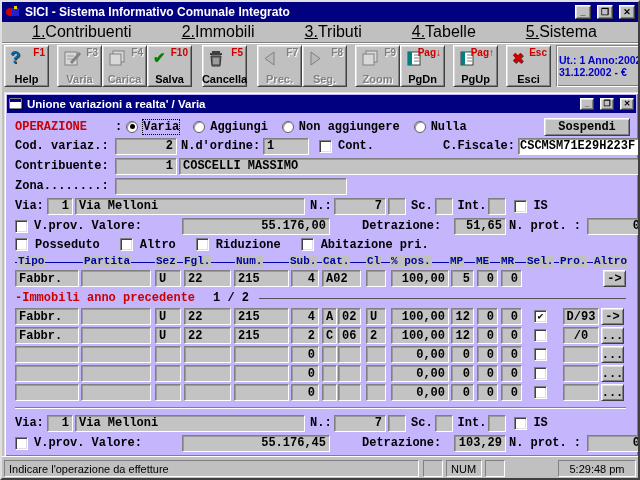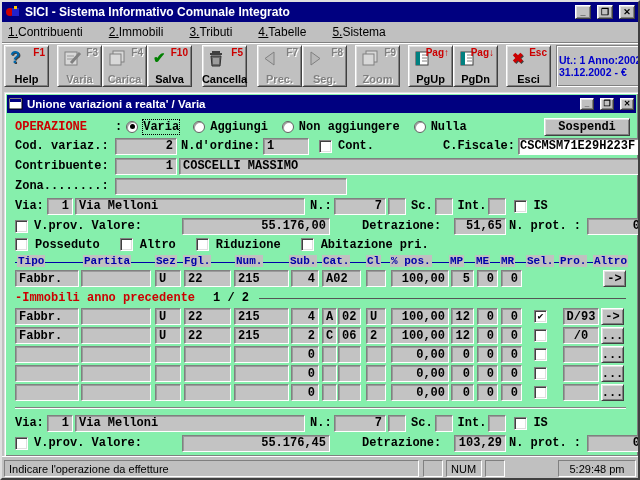--- a/index.html
+++ b/index.html
@@ -33,21 +33,21 @@
   .titlebar .t-text { font-weight:bold; font-size:12px; flex:1; white-space:nowrap; }
   .win-btn {
     width:16px; height:14px; display:flex; align-items:center; justify-content:center;
     font-size:9px; font-weight:bold; color:#000; line-height:1;
     font-family:"Liberation Sans",sans-serif;
   }
   .win-btn + .win-btn { margin-left:2px; }
 
   
   .menubar { height:20px; display:flex; align-items:center; padding:0 6px; gap:26px; }
-  .menu-item { font-size:12px; color:#000; display:inline-block; }
+  .menu-item { font-size:16px; color:#000; display:inline-block;margin-left:24px; }
   .menu-item::first-letter { text-decoration:underline; }
 
   
   .toolbar { height:46px; display:flex; align-items:flex-start; padding:1px 2px; }
   .tb-btn {
     position:relative; height:42px; min-width:45px; padding:2px 3px 1px 3px;
     display:flex; flex-direction:column; align-items:center; justify-content:flex-end;
   }
   .tb-key { position:absolute; top:1px; right:3px; font-size:10px; font-weight:bold; color:#cc0000; }
   .tb-btn.disabled .tb-key { color:#808080; text-shadow:1px 1px 0 #fff; }
@@ -61,21 +61,21 @@
     margin-left:5px; height:42px; width:94px; padding:3px 2px;
     border:1px solid; border-color:#808080 #fff #fff #808080;
     box-shadow: inset 1px 1px 0 #fff, inset -1px -1px 0 #808080;
     display:flex; flex-direction:column; justify-content:center;
   }
   .tb-info div { color:#0000cc; font-size:10.5px; font-weight:bold; white-space:nowrap; }
 
   
   .dialog {
     position:absolute; left:2px; top:90px; width:635px; height:365px;
-    background:#86efac;
+    background:#c4b5fd;
     border:1px solid; border-color:#dfdfdf #000 #000 #dfdfdf;
     box-shadow: inset 1px 1px 0 #fff, inset -1px -1px 0 #808080;
     overflow:hidden;
   }
   .dlg-titlebar {
     height:18px; background:#000080; color:#fff; margin:2px;
     display:flex; align-items:center; padding:0 2px; gap:4px;
   }
   .dlg-titlebar .t-text { font-weight:bold; font-size:11.5px; flex:1; white-space:nowrap; }
   .dlg-titlebar .win-btn { width:14px; height:12px; font-size:8px; }
@@ -254,45 +254,45 @@
       <div class="tb-btn raised disabled" style="margin-left: 8px;">
         <span class="tb-icon">
           <svg width="19" height="16">
             <rect x="5" y="1" width="11" height="11" fill="#d8d8d8" stroke="#808080"></rect>
             <rect x="2" y="4" width="11" height="11" fill="#d8d8d8" stroke="#808080"></rect>
           </svg>
         </span>
         <span class="tb-key">F9</span>
         <span class="tb-label">Zoom</span>
       </div>
-      <div class="tb-btn raised" style="margin-left: 8px;">
+      <div class="tb-btn raised">
         <span class="tb-icon">
           <svg width="16" height="16">
             <rect x="2" y="2" width="12" height="13" fill="#fff" stroke="#404040"></rect>
             <rect x="2" y="2" width="4" height="13" fill="#008080"></rect>
             <line x1="8" y1="5" x2="13" y2="5" stroke="#808080"></line>
             <line x1="8" y1="8" x2="13" y2="8" stroke="#808080"></line>
             <line x1="8" y1="11" x2="13" y2="11" stroke="#808080"></line>
           </svg>
         </span>
-        <span class="tb-key">Pag↑</span>
-        <span class="tb-label">PgUp</span>
-      </div>
-      <div class="tb-btn raised">
+        <span class="tb-key">Pag↓</span>
+        <span class="tb-label">PgDn</span>
+      </div>
+      <div class="tb-btn raised" style="margin-left: 8px;">
         <span class="tb-icon">
           <svg width="16" height="16">
             <rect x="2" y="2" width="12" height="13" fill="#fff" stroke="#404040"></rect>
             <rect x="2" y="2" width="4" height="13" fill="#008080"></rect>
             <line x1="8" y1="5" x2="13" y2="5" stroke="#808080"></line>
             <line x1="8" y1="8" x2="13" y2="8" stroke="#808080"></line>
             <line x1="8" y1="11" x2="13" y2="11" stroke="#808080"></line>
           </svg>
         </span>
-        <span class="tb-key">Pag↓</span>
-        <span class="tb-label">PgDn</span>
+        <span class="tb-key">Pag↑</span>
+        <span class="tb-label">PgUp</span>
       </div>
       <div class="tb-btn raised" style="margin-left: 8px;">
         <span class="tb-icon">
           <span class="ic-exit">✖</span>
         </span>
         <span class="tb-key">Esc</span>
         <span class="tb-label">Esci</span>
       </div>
       <div class="tb-info">
         <div>Ut.: 1 Anno:2002</div>

